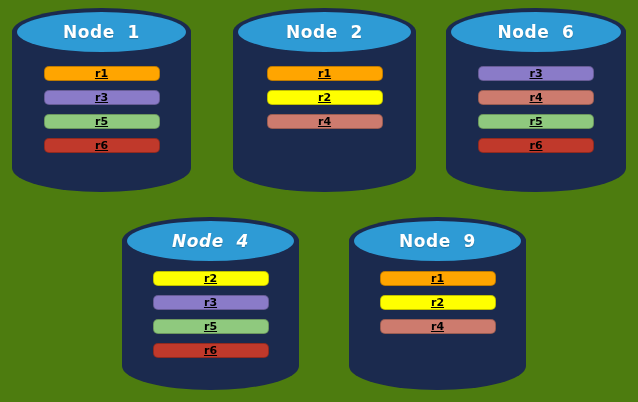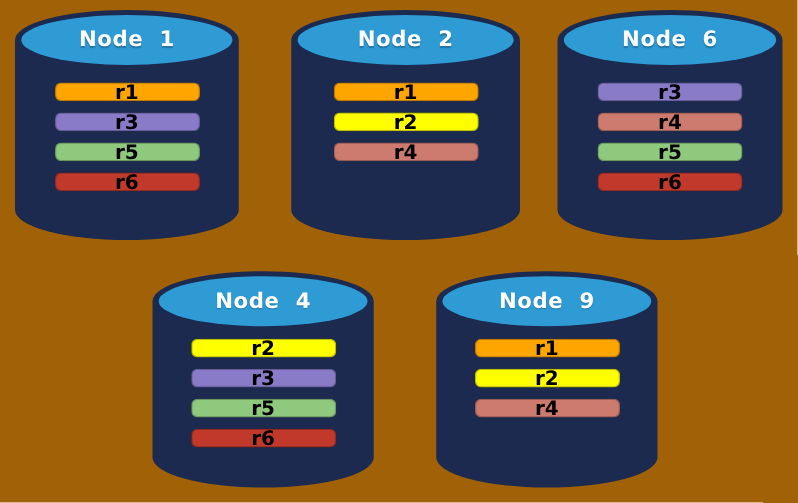--- a/index.html
+++ b/index.html
@@ -5,21 +5,21 @@
   html, body {
     margin: 0;
     padding: 0;
     background: #ffffff;
     font-family: "DejaVu Sans", "Liberation Sans", sans-serif;
   }
   .canvas {
     position: relative;
     width: 638px;
     height: 402px;
-    background: #a16207;
+    background: #4d7c0f;
     overflow: hidden;
   }
   .cyl {
     position: absolute;
   }
   .cyl-body {
     position: absolute;
     left: 0; right: 0; top: 0; bottom: 0;
     border-radius: 50% / 24px;
   }
@@ -53,23 +53,24 @@
     height: 15px;
     border-radius: 5px;
     border: 1px solid rgba(0,0,0,0.25);
     box-sizing: border-box;
     display: flex;
     align-items: center;
     justify-content: center;
   }
   .bar span {
     color: #000000;
-    font-size: 16px;
+    font-size: 11px;
     font-weight: 700;
     line-height: 1;
+    text-decoration: underline;
   }
   
   .n1 { left: 12px;  top: 8px;   width: 179px; height: 184px; }
   .n2 { left: 233px; top: 8px;   width: 183px; height: 184px; text-align: right; }
   .n3 { left: 446px; top: 8px;   width: 180px; height: 184px; }
   .n4 { left: 122px; top: 217px; width: 177px; height: 173px; }
   .n5 { left: 349px; top: 217px; width: 177px; height: 173px; }
   .row1 .bars { top: 58px; }
   .row2 .bars { top: 54px; }
 </style>
@@ -133,21 +134,21 @@
         <span>r5</span>
       </div>
       <div class="bar" style="background-color: rgb(192, 57, 43);">
         <span>r6</span>
       </div>
     </div>
   </div>
 
   <div class="cyl n4 row2">
     <div class="cyl-body" style="background-color: rgb(27, 42, 78);"></div>
-    <div class="cyl-top" style="background-color: rgb(46, 155, 213);">
+    <div class="cyl-top" style="background-color: rgb(46, 155, 213); font-style: italic;">
       <span class="cyl-label">Node  4</span>
     </div>
     <div class="bars">
       <div class="bar" style="background-color: rgb(255, 255, 0);">
         <span>r2</span>
       </div>
       <div class="bar" style="background-color: rgb(138, 123, 200);">
         <span>r3</span>
       </div>
       <div class="bar" style="background-color: rgb(143, 201, 126);">

